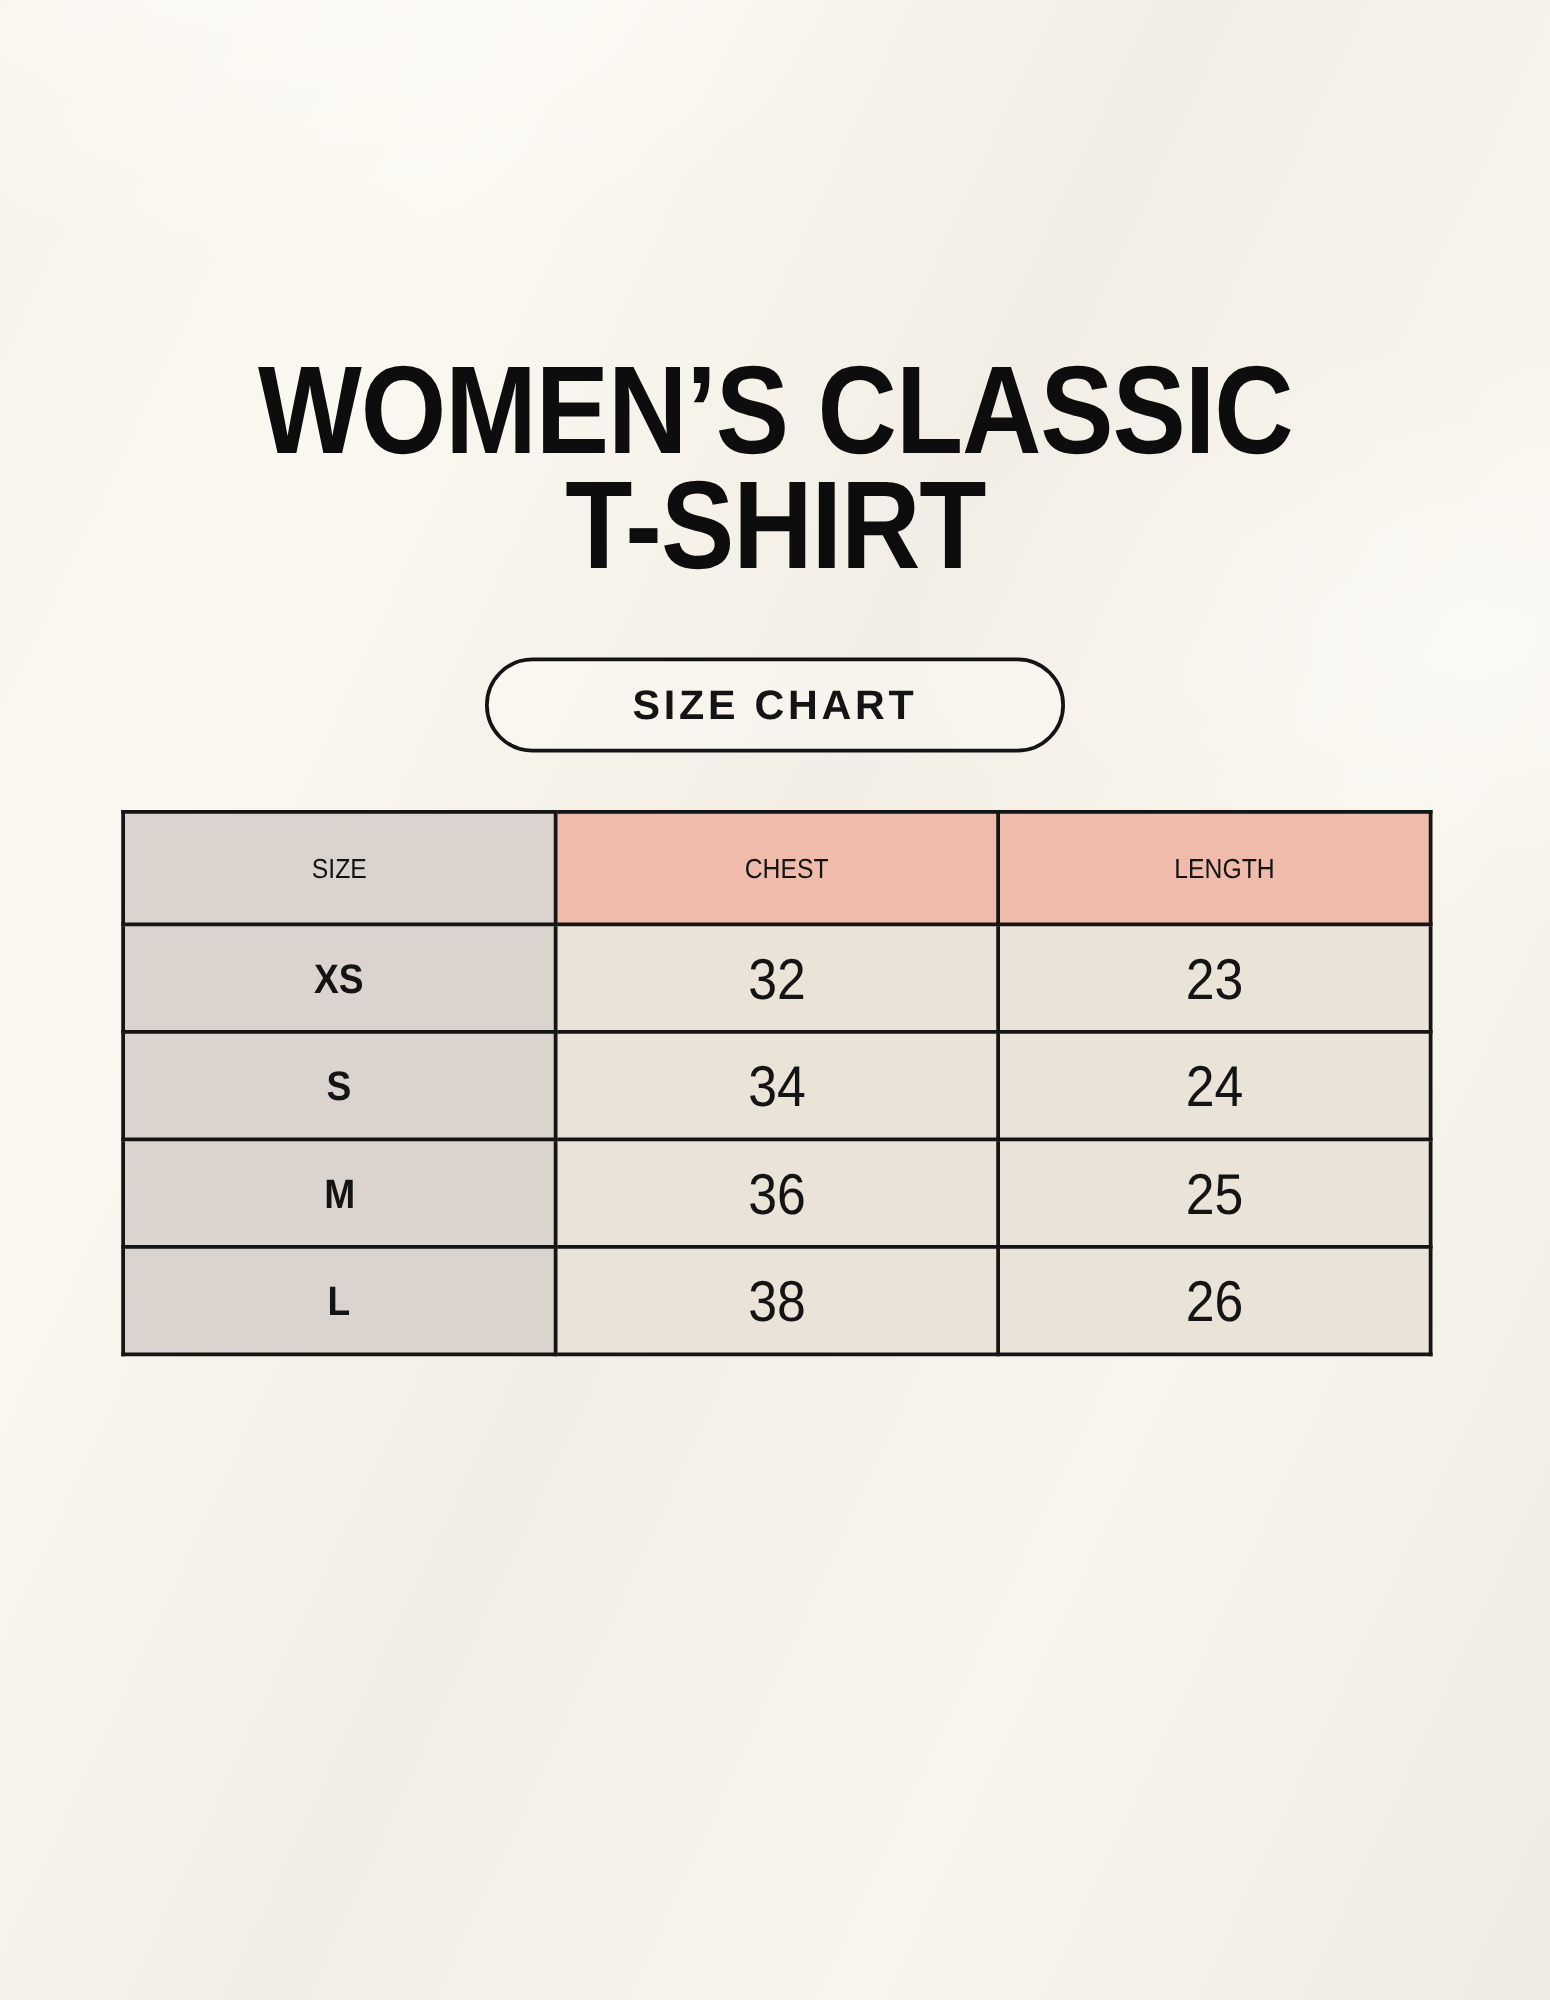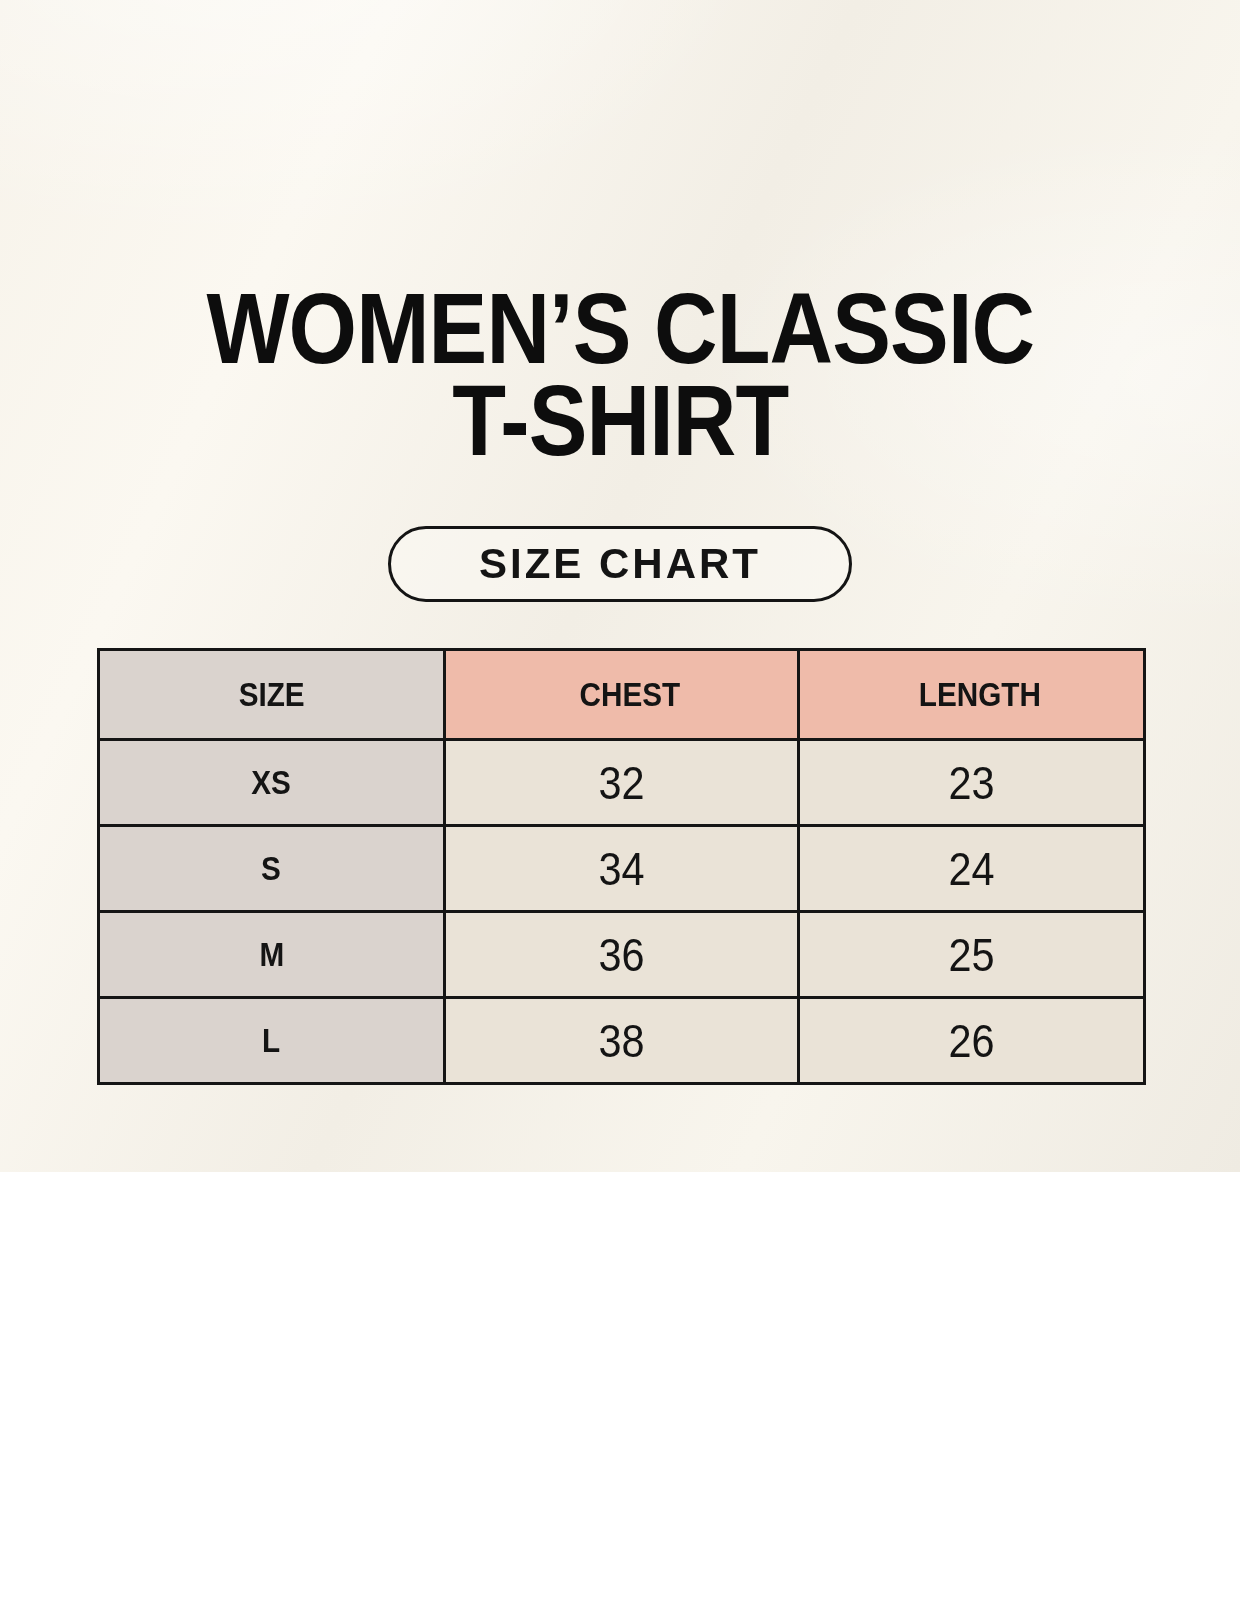--- a/index.html
+++ b/index.html
@@ -3,21 +3,21 @@
 <meta charset="utf-8">
 <style>
   * { margin:0; padding:0; box-sizing:border-box; }
   html,body { width:1240px; height:1600px; }
   body{
     font-family:"Liberation Sans", sans-serif;
     color:#141414;
   }
   .canvas{
     position:relative;
-    width:1240px; height:1172px;
+    width:1240px; height:1600px;
     overflow:hidden;
     background-color:#f4f0e7;
     background-image:
       radial-gradient(ellipse 900px 500px at 18% -5%, rgba(255,255,255,0.55), rgba(255,255,255,0) 60%),
       radial-gradient(ellipse 800px 420px at 95% 32%, rgba(255,255,255,0.40), rgba(255,255,255,0) 60%),
       linear-gradient(115deg, #f7f3ea 0%, #fbf8f1 22%, #f2eee5 48%, #f8f5ed 72%, #efebe2 100%);
   }
 
   
   .title{
@@ -40,21 +40,21 @@
   
   .btn-wrap{ text-align:center; margin-top:60px; }
   .size-chart-btn{
     display:inline-block;
     width:464px; height:76px;
     line-height:70px;
     border:3px solid #141414;
     border-radius:42px;
     background:rgba(253,251,246,0.45);
     font-family:"Liberation Sans", sans-serif;
-    font-size:42px;
+    font-size:33px;
     font-weight:600;
     letter-spacing:3px;
     color:#141414;
     text-align:center;
     cursor:pointer;
   }
 
   
   .table-wrap{ width:1046px; margin:46px auto 0; }
   table.size-chart{
@@ -70,21 +70,21 @@
     border:3px solid #151515;
     text-align:center;
     vertical-align:middle;
   }
   table.size-chart thead tr{ height:90px; }
   table.size-chart tbody tr{ height:86px; }
   th.col-size{ background:#dad3ce; }
   th.col-accent{ background:#efbbaa;padding-left:16px; }
   td.cell-size{ background:#dad3ce; font-weight:bold; font-size:33px; }
   td.cell-val{ background:#eae3d7; font-weight:normal; font-size:46px; }
-  table.size-chart th{ font-size:33px; font-weight:bold;margin-left:12px; }
+  table.size-chart th{ font-size:22px; font-weight:normal;margin-left:12px; }
   .cond{
     display:inline-block;
     transform:scaleX(0.9);
     transform-origin:50% 50%;
   }
 
   
   .footnote{
     width:1046px;
     margin:12px auto 0;

